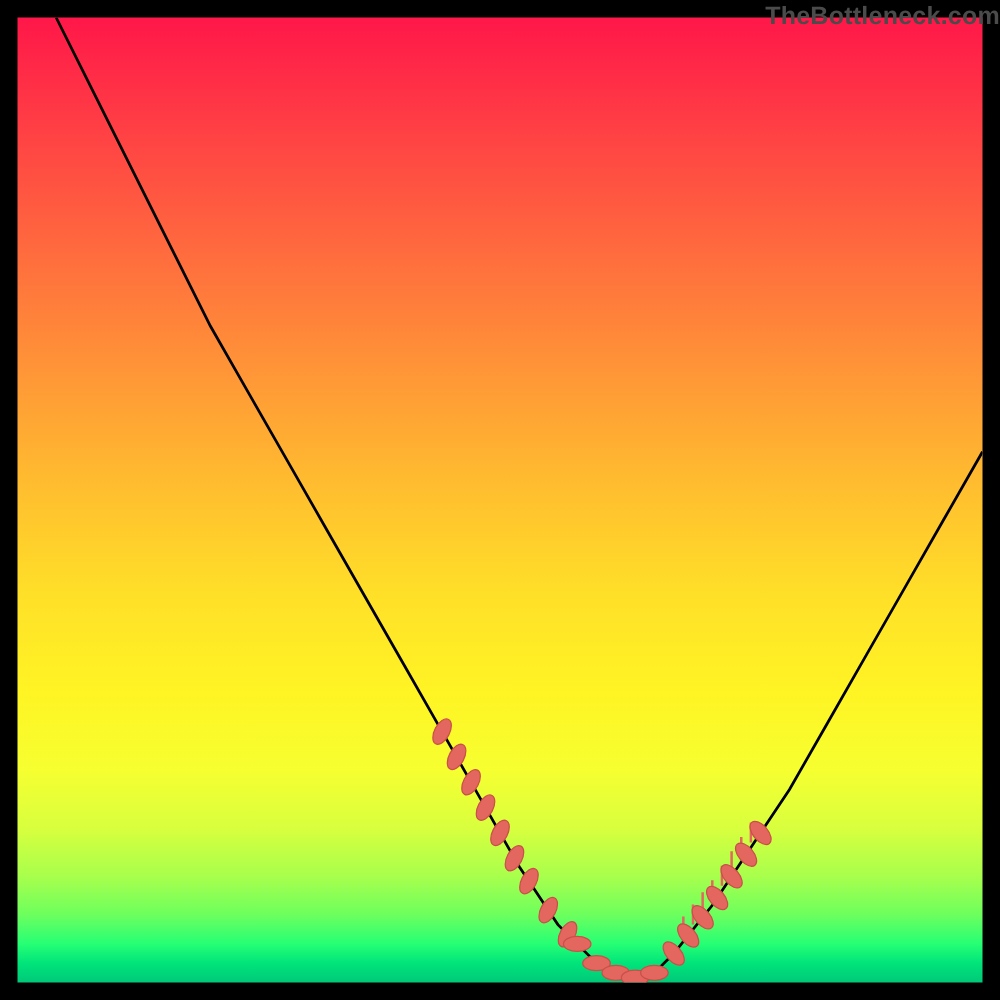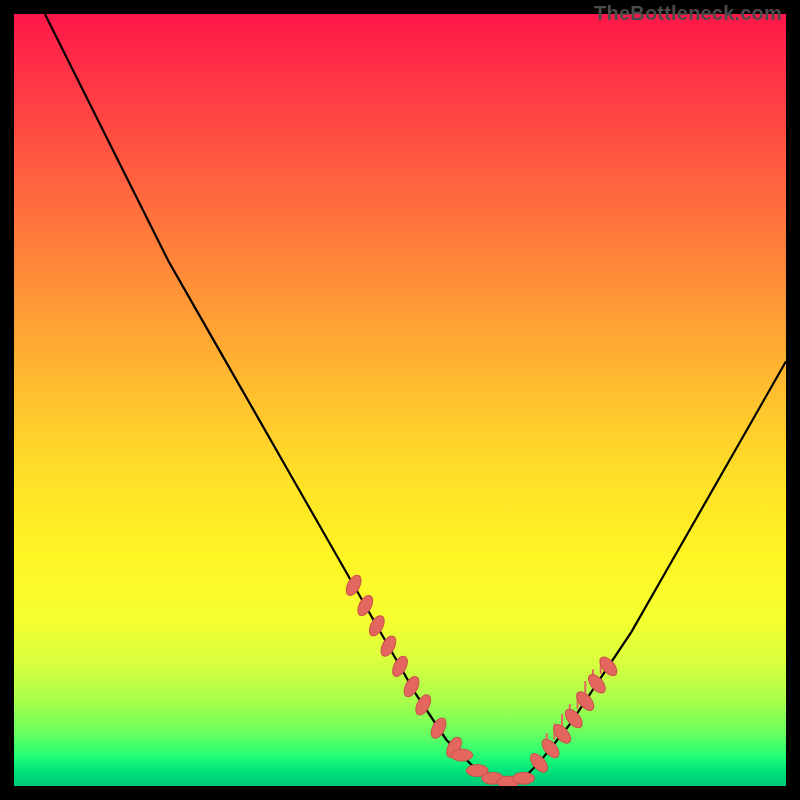--- a/index.html
+++ b/index.html
@@ -39,21 +39,21 @@
       #a8ff4c 89%,
       #6cff5e 93%,
       #26ff74 96%,
       #00e47a 98%,
       #00c979 100%
     );
   }
   .watermark {
     position: absolute;
     top: 2px;
-    right: 18px;
+    right: 0;
     color: #4b4b4b;
     font-size: 20px;
     font-weight: 600;
     letter-spacing: 0.2px;
     z-index: 5;
     user-select: none;
   }
   svg.curve {
     position: absolute;
     left: 0;

